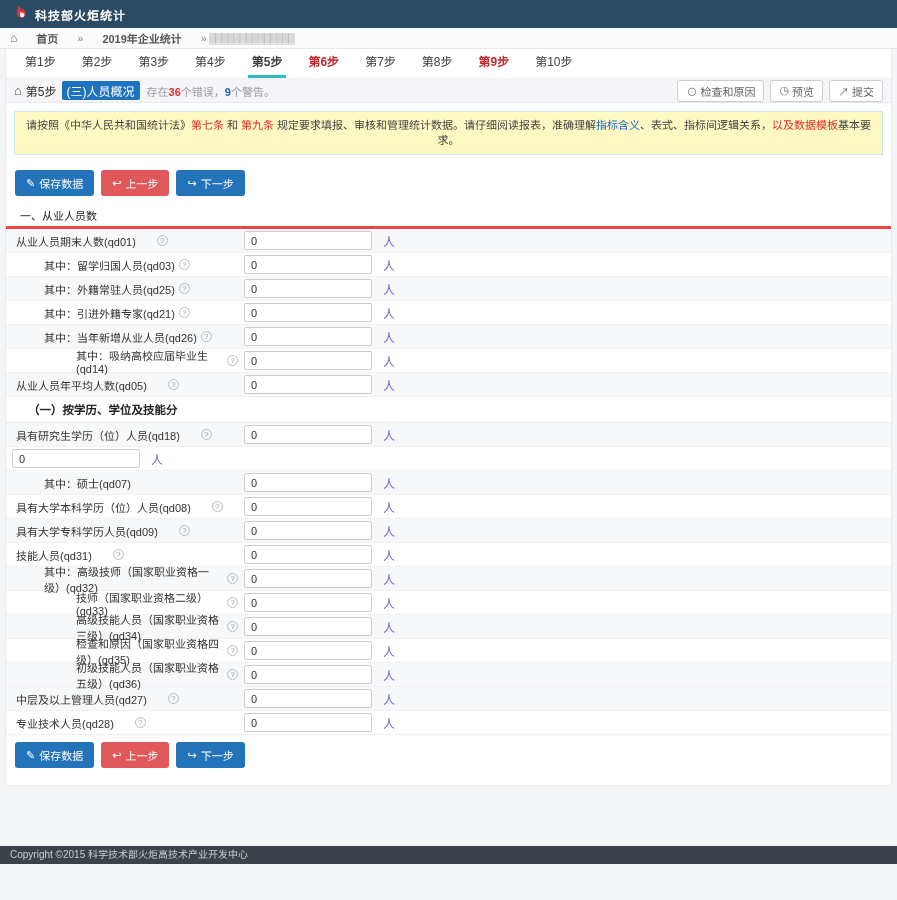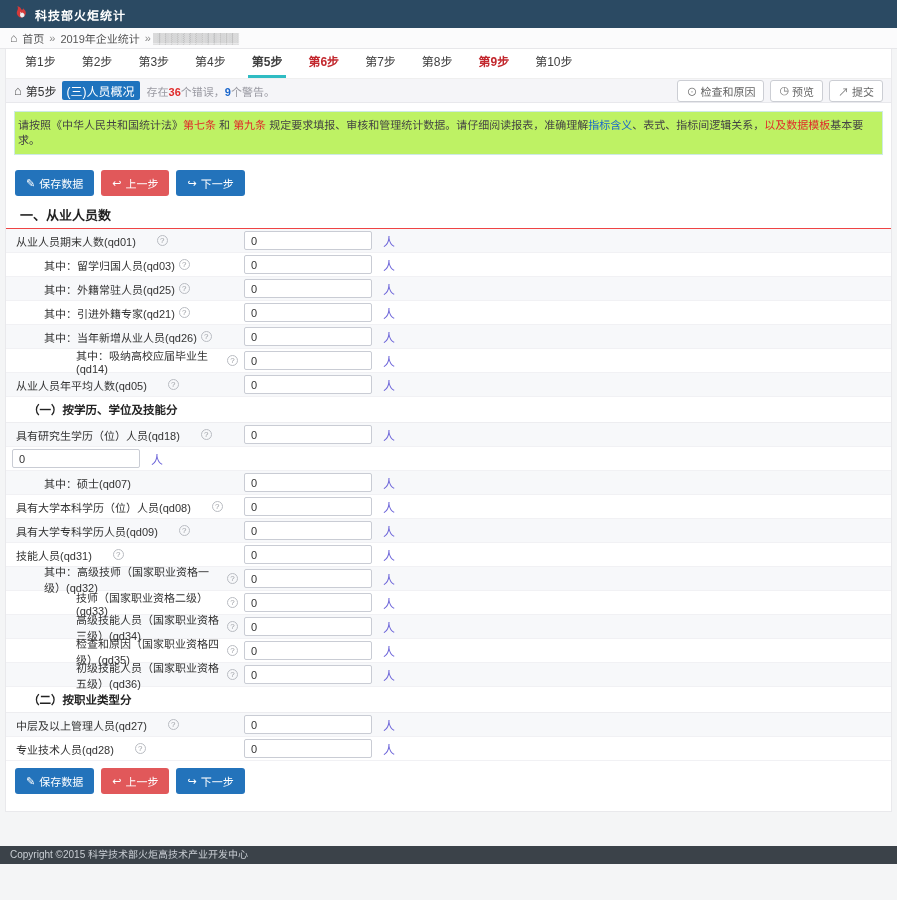--- a/index.html
+++ b/index.html
@@ -8,21 +8,21 @@
   .page { position:relative; width:897px; height:900px; }
 
   
   .navbar { height:28px; background:#2b4a63; display:flex; align-items:center; padding:0 10px; }
   .logo { width:18px; height:18px; margin-right:7px; display:inline-flex; }
   .app-title { color:#fff; font-size:12px; font-weight:bold; letter-spacing:1px; }
 
   
   .crumbbar { height:21px; background:#fbfbfc; border-bottom:1px solid #e7e7ea;
     display:flex; align-items:center; padding:0 10px; font-size:11px; color:#555; }
-  .crumbbar a { color:#555; text-decoration:none; margin:0 3px; cursor:pointer; }
+  .crumbbar a { color:#555; text-decoration:none; margin:0 17px; cursor:pointer;font-weight:bold; }
   .home-glyph { color:#666; font-size:12px; margin-right:2px; }
   .crumb-sep { color:#888; margin:0 2px; }
   .redacted { color:#9a9a9a; letter-spacing:-1px; font-size:10px;
     background:repeating-linear-gradient(90deg,#d8d8d8 0 4px,#c4c6c9 4px 8px);
     -webkit-background-clip:text; background-clip:text; }
 
   
   .card { margin:0 5px; background:#fff; border:1px solid #e9e9ec; border-top:none; padding-bottom:10px; }
 
   
@@ -40,36 +40,36 @@
   .badge { background:#1e73be; color:#fff; font-size:12px; padding:1px 5px; border-radius:2px; margin-right:7px; }
   .status-text { font-size:11px; color:#9a9aa2; }
   .err-num { color:#e02b2b; font-weight:bold; }
   .warn-num { color:#1a66cc; font-weight:bold; }
   .header-actions { margin-left:auto; display:flex; gap:6px; }
   .h-btn { display:inline-flex; align-items:center; gap:3px; border:1px solid #ccced4; border-radius:3px;
     background:#fff; color:#666; font-size:11px; padding:2px 8px; cursor:pointer; }
   .h-btn .ic { font-size:11px; color:#777; }
 
   
-  .notice { margin:8px; background:#bef264; border:1px solid #cdeae4; padding:6px 3px;
-    font-size:11px; line-height:15px; color:#444; }
+  .notice { margin:8px; background:#fef9c3; border:1px solid #cdeae4; padding:6px 3px;
+    font-size:11px; line-height:15px; color:#444;text-align:center; }
   .seg-red { color:#e02b2b; }
   .seg-link { color:#1a66cc; cursor:pointer; }
 
   
   .toolbar { display:flex; gap:7px; padding:7px 9px; }
   .btn { display:inline-flex; align-items:center; gap:4px; border:none; border-radius:3px;
     color:#fff; font-size:11px; padding:5px 11px; cursor:pointer; }
   .btn .ic { font-size:11px; }
   .btn.primary { background:#2373bb; }
   .btn.danger { background:#e1585a; }
 
   
-  .srow { font-size:13px; font-weight:bold; color:#222; padding-left:14px; height:26px;
-    line-height:26px; border-bottom:1px solid #ef4444; }
+  .srow { font-size:11px; font-weight:normal; color:#222; padding-left:14px; height:26px;
+    line-height:26px; border-bottom:3px solid #ef4444; }
   .ssrow { font-size:11.5px; font-weight:bold; color:#222; padding-left:22px; height:26px;
     line-height:26px; border-bottom:1px solid #ededf0; }
   .frow { display:flex; align-items:center; height:24px; border-bottom:1px solid #f1f1f4; padding-right:10px; }
   .frow.alt { background:#f7f8fa; }
   .flabel { flex:0 0 232px; display:flex; align-items:center; font-size:11px; color:#333; }
   .ind0 { padding-left:10px;gap:17px; } .ind1 { padding-left:38px; } .ind2 { padding-left:70px; }
   .help { display:inline-flex; justify-content:center; align-items:center; width:11px; height:11px;
     border:1px solid #b9bcc2; border-radius:50%; color:#9a9da3; font-size:8px; margin-left:4px;
     cursor:pointer; flex:0 0 auto; }
   .fin-wrap { margin-left:6px; }
@@ -292,21 +292,20 @@
           <span class="funit">人</span>
         </div>
         <div class="frow alt">
           <div class="flabel ind2">
             <span>初级技能人员（国家职业资格五级）(qd36)</span>
             <span class="help">?</span>
           </div>
           <div class="fin-wrap"><input class="fin" type="text" value="0" style=""></div>
           <span class="funit">人</span>
         </div>
-        <div class="ssrow">（二）按职业类型分</div>
         <div class="frow alt">
           <div class="flabel ind0">
             <span>中层及以上管理人员(qd27)</span>
             <span class="help">?</span>
           </div>
           <div class="fin-wrap"><input class="fin" type="text" value="0" style=""></div>
           <span class="funit">人</span>
         </div>
         <div class="frow">
           <div class="flabel ind0">

